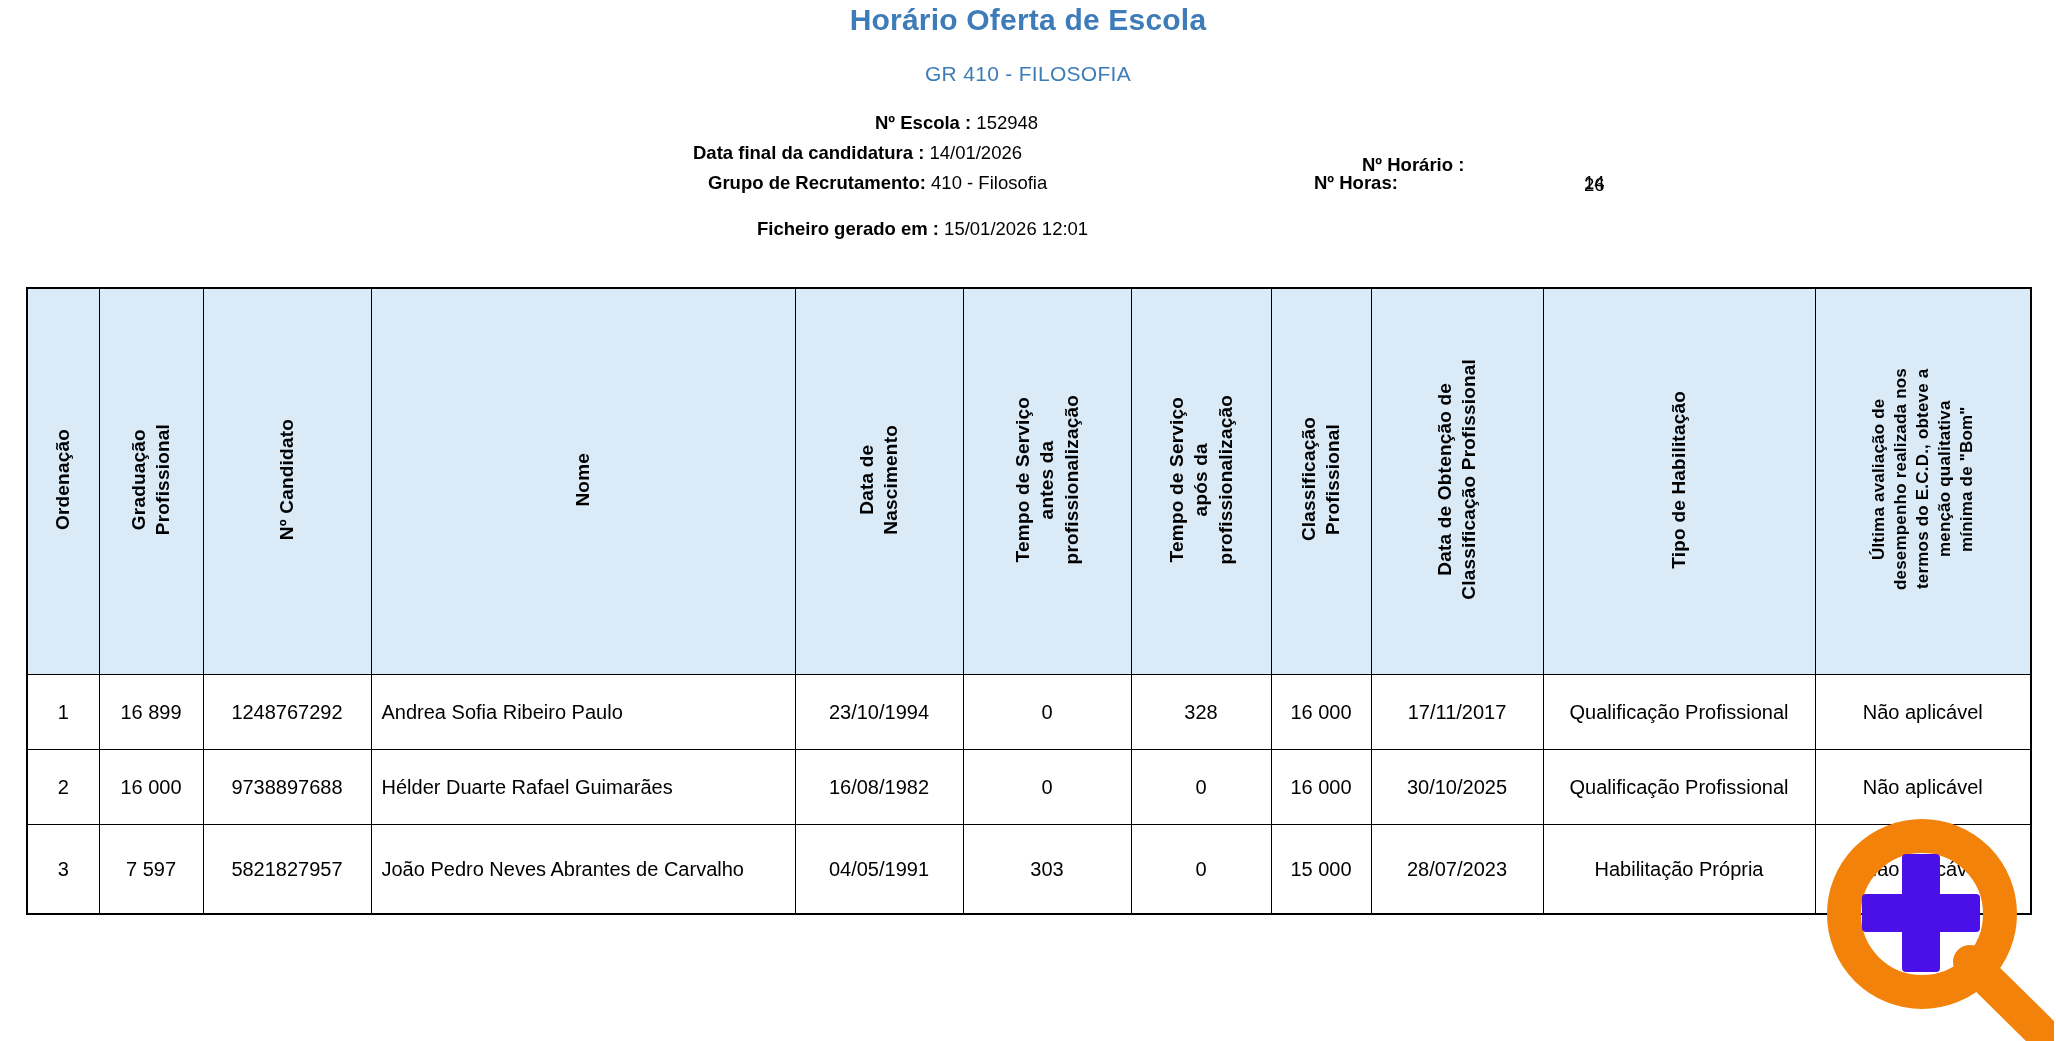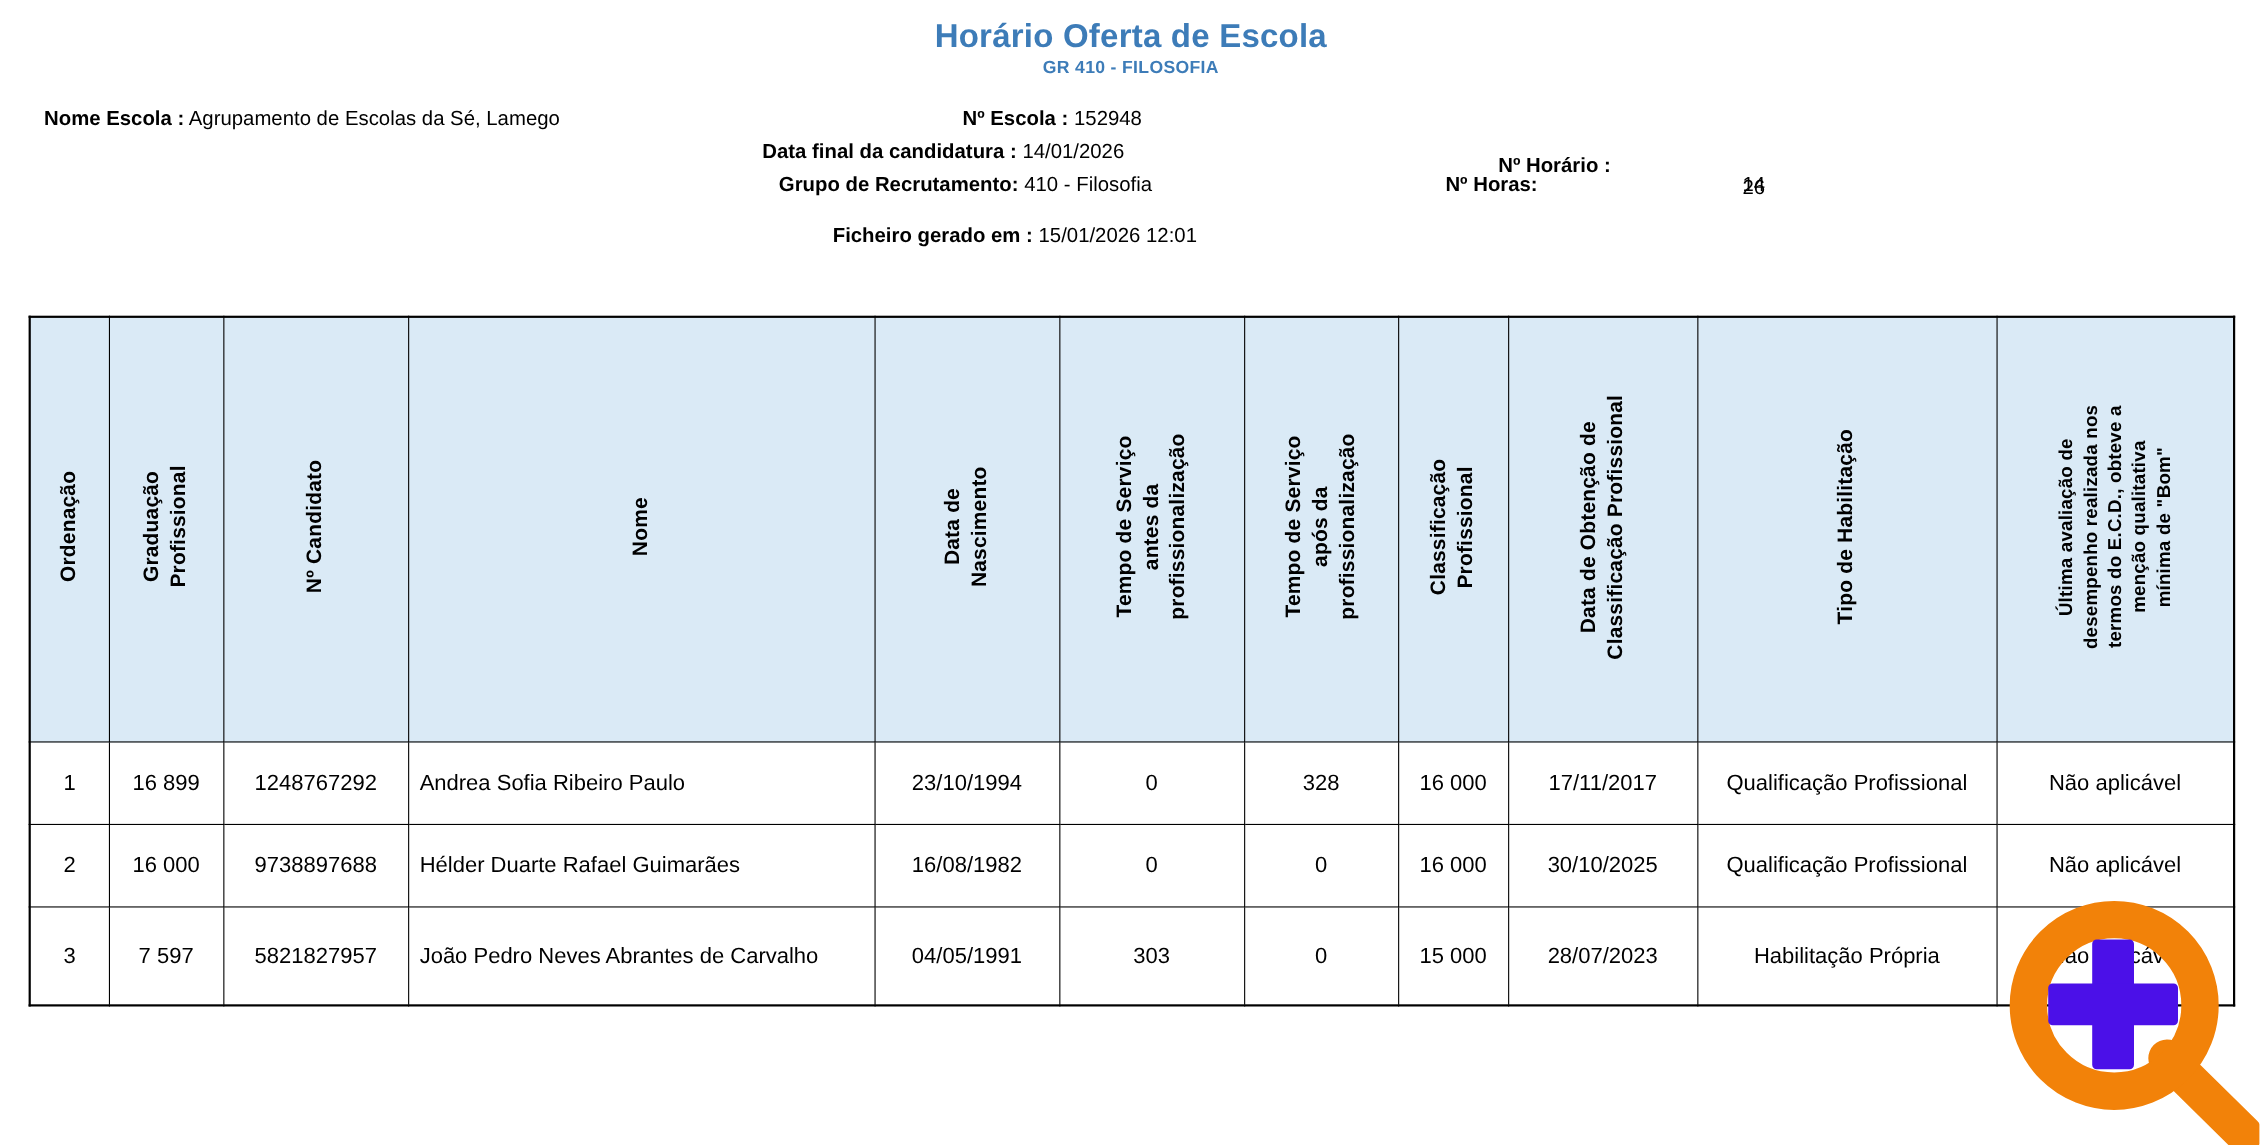--- a/index.html
+++ b/index.html
@@ -12,34 +12,34 @@
     height: 1041px;
     font-family: "Liberation Sans", sans-serif;
     color: #000000;
     position: relative;
     overflow: hidden;
   }
 
   
   .title-block {
     text-align: center;
-    padding-top: 16px;
+    padding-top: 2px;
   }
   .doc-title {
     color: #3d7cb8;
     font-size: 30px;
     font-weight: bold;
     letter-spacing: 0.2px;
     line-height: 1.2;
   }
   .doc-subtitle {
     color: #3d7cb8;
-    font-size: 16px;
-    font-weight: bold;
-    margin-top: 1px;
+    font-size: 21px;
+    font-weight: normal;
+    margin-top: 24px;
     letter-spacing: 0.3px;
   }
 
   
   .meta {
     position: relative;
     height: 120px;
     margin-top: 22px;
     font-size: 18.5px;
   }
@@ -150,24 +150,20 @@
 </head>
 <body>
 
 <div class="title-block">
   <div class="doc-title">Horário Oferta de Escola</div>
   <div class="doc-subtitle">GR 410 - FILOSOFIA</div>
 </div>
 
 <div class="meta">
 
-  <div class="meta-row m-escola-nome">
-    <span class="meta-label">Nome Escola :</span>
-    <span class="meta-value">Agrupamento de Escolas da Sé, Lamego</span>
-  </div>
 
   <div class="meta-row m-escola-num">
     <span class="meta-label">Nº Escola :</span>
     <span class="meta-value">152948</span>
   </div>
 
   <div class="meta-row m-data-final">
     <span class="meta-label">Data final da candidatura :</span>
     <span class="meta-value">14/01/2026</span>
   </div>

